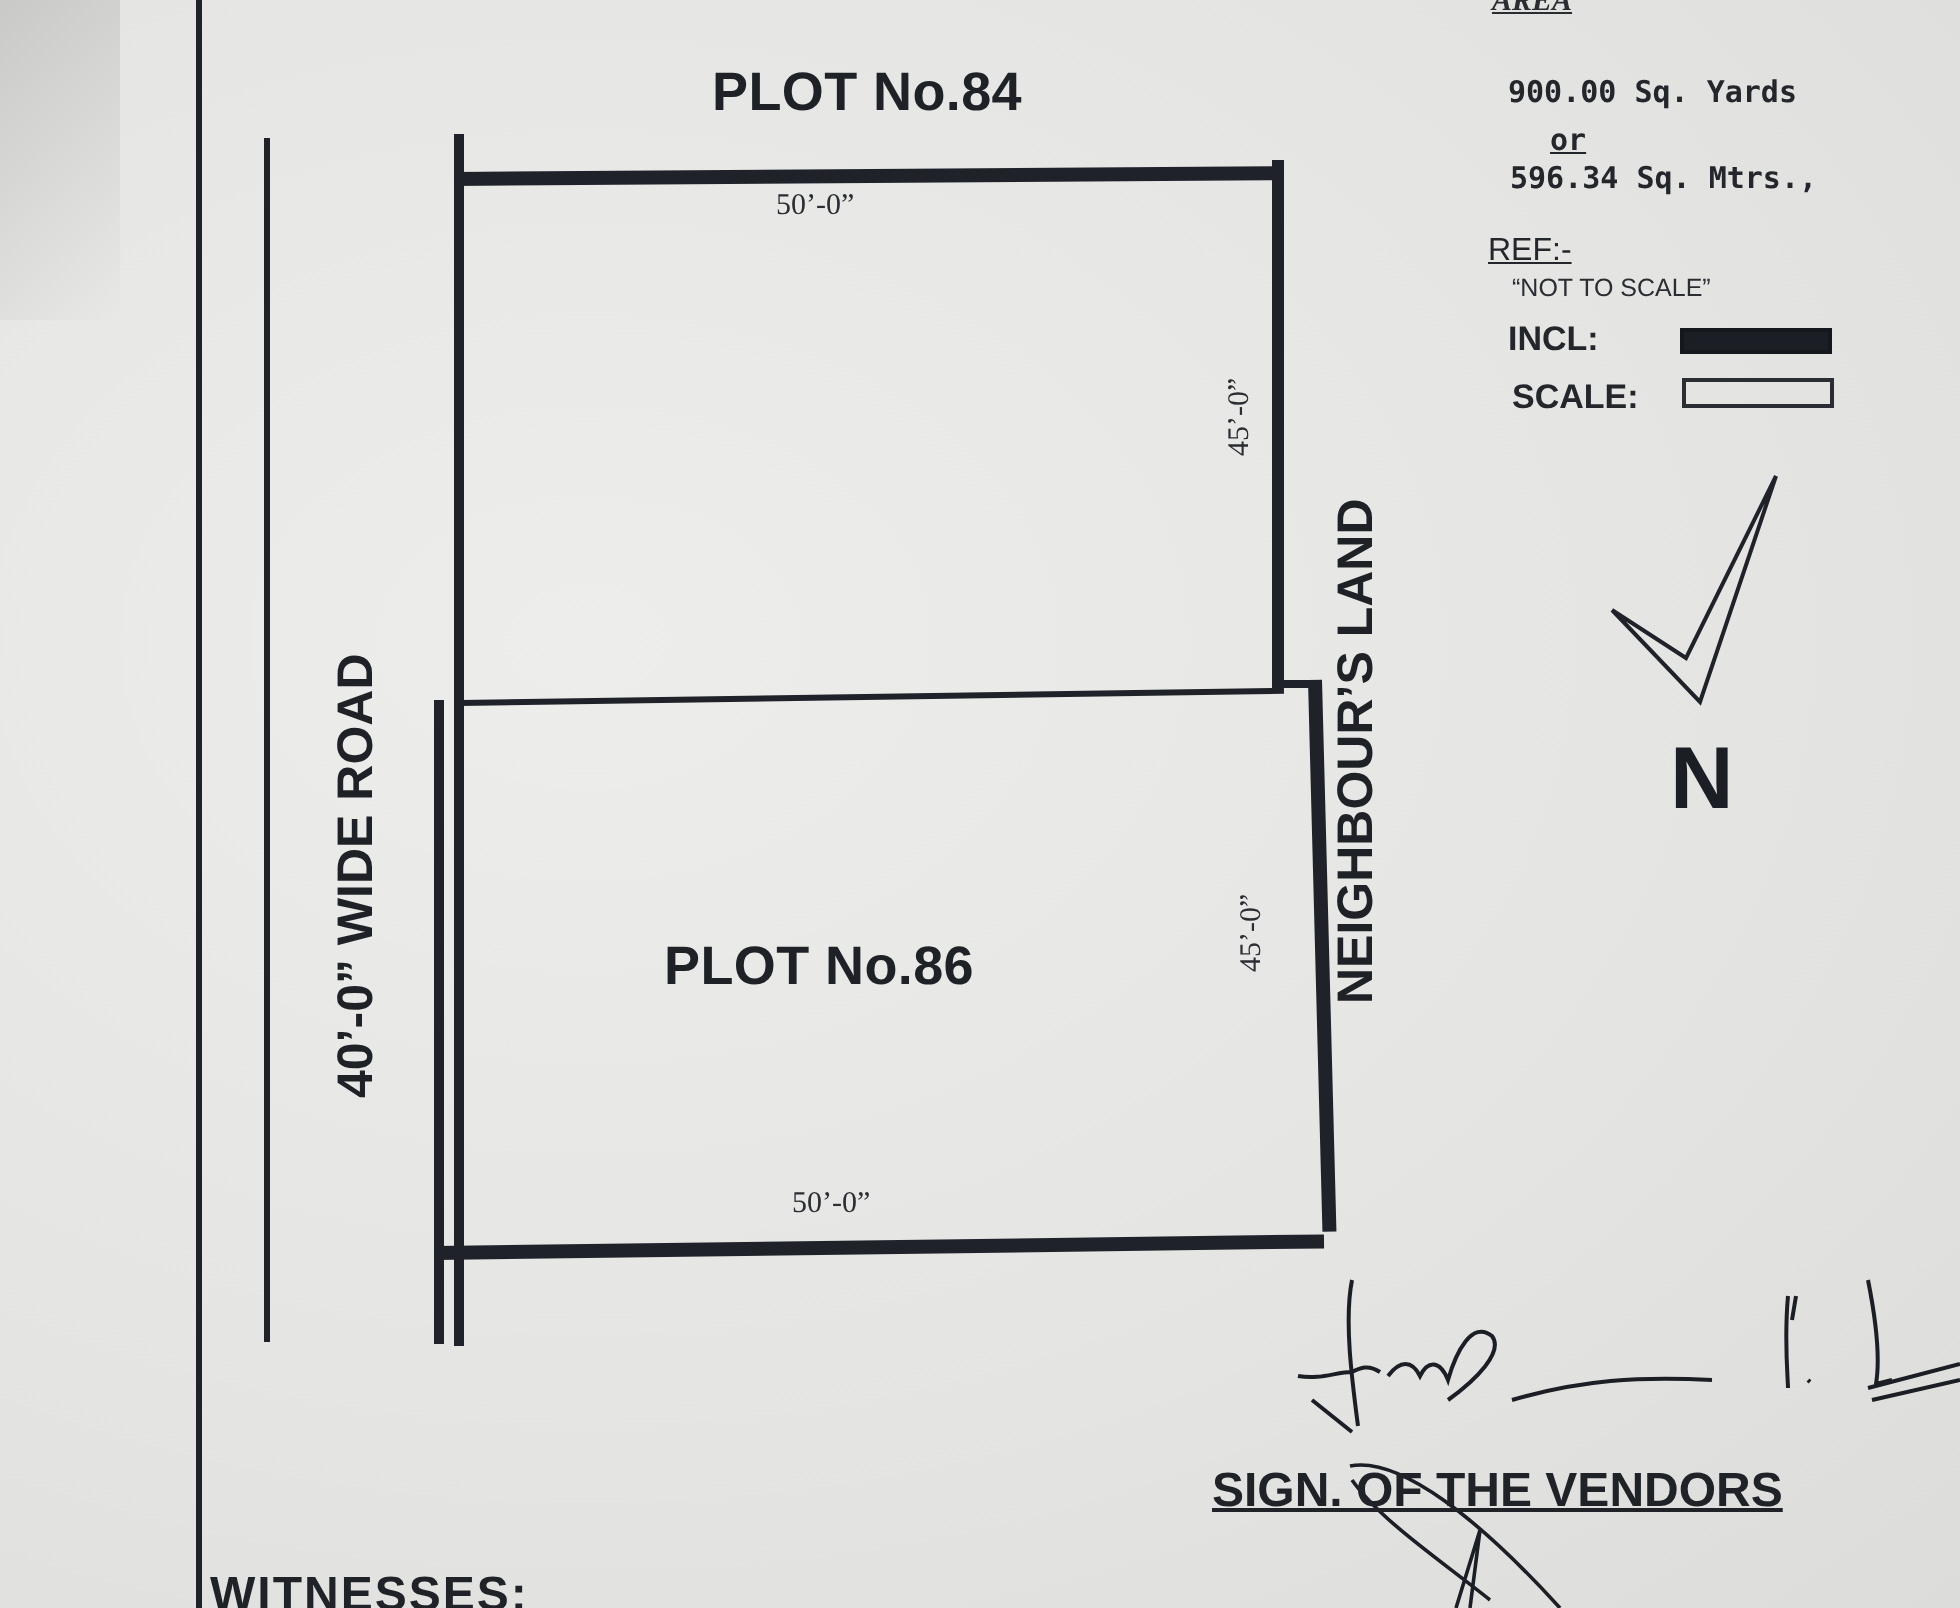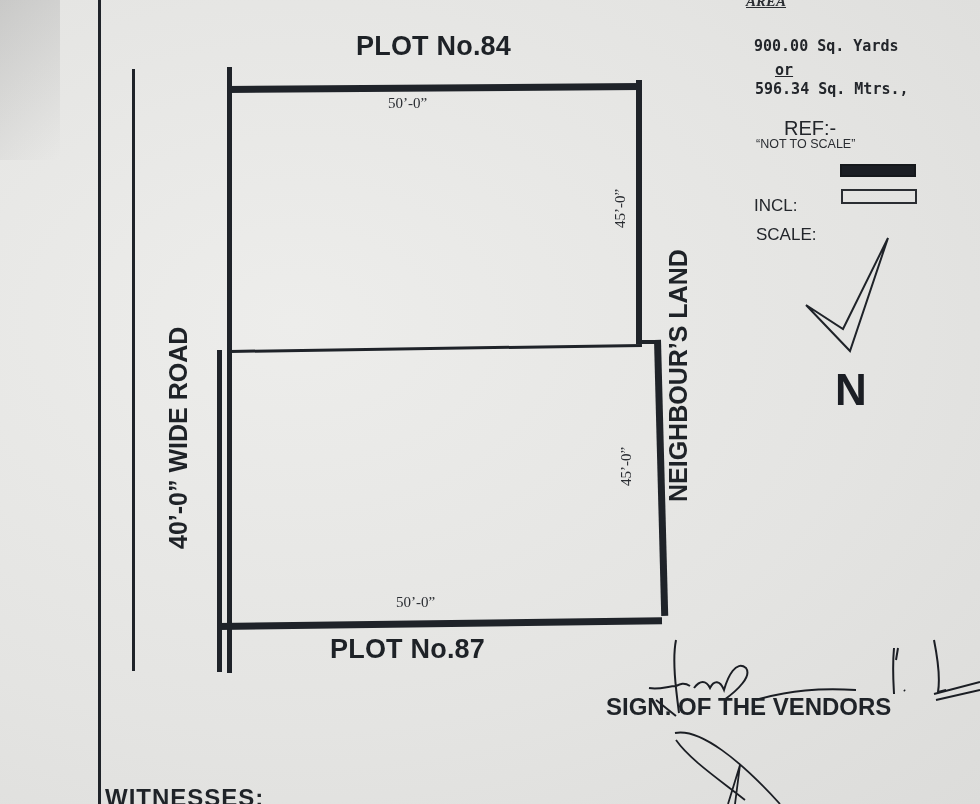--- a/index.html
+++ b/index.html
@@ -35,34 +35,34 @@
     .area-title {
       position: absolute; left: 746px; top: -7px; font-family: "Liberation Serif", serif;
       font-weight: bold; font-style: italic; font-size: 15px; text-decoration: underline;
       color: #2a2d32;
     }
     .area-val {
       position: absolute; font-family: "DejaVu Sans Mono", monospace; font-weight: bold;
       font-size: 15px; color: #23262b; white-space: nowrap;
     }
     .ref-title {
-      position: absolute; left: 784px; top: 117px; font-size: 20px; 
+      position: absolute; left: 744px; top: 117px; font-size: 16px; text-decoration: underline;
       color: #23262b;
     }
     .note { position: absolute; left: 756px; top: 137px; font-size: 12.5px; color: #2a2d32; text-align: center; }
-    .key-label { position: absolute; font-weight: normal; font-size: 17px; color: #23262b; margin-top: 36px; }
+    .key-label { position: absolute; font-weight: bold; font-size: 17px; color: #23262b; }
     .swatch { position: absolute; width: 76px; height: 13px; box-sizing: border-box; }
     .swatch.incl { background: #1b1e24; border: 2px solid #15181c; }
     .swatch.excl { background: transparent; border: 2px solid #2a2d32; }
     .north {
       position: absolute; left: 835px; top: 365px; font-weight: bold; font-size: 44px; color: #1b1e24;
     }
     .vendors {
-      position: absolute; left: 606px; top: 693px; font-weight: bold; font-size: 24px;
-      color: #1f2328; text-decoration-thickness: 2px; white-space: nowrap;
+      position: absolute; left: 606px; top: 732px; font-weight: bold; font-size: 24px;
+      color: #1f2328; text-decoration: underline; text-decoration-thickness: 2px; white-space: nowrap;
     }
     .witnesses {
       position: absolute; left: 105px; top: 784px; font-weight: bold; font-size: 24px;
       color: #1f2328; white-space: nowrap; letter-spacing: 1px;
     }
     svg.overlay { position: absolute; left: 0; top: 0; }
   </style>
 </head>
 <body>
 
@@ -77,21 +77,21 @@
     <div class="line" style="left:227px; top:86px; width:414px; height:7px; transform:rotate(-0.4deg); transform-origin:left top;"></div>
     <div class="line" style="left:636px; top:80px; width:6px; height:264px;"></div>
     <div class="line" style="left:654px; top:340px; width:7px; height:276px; transform:rotate(-1.5deg); transform-origin:left top;"></div>
     <div class="line" style="left:640px; top:340px; width:18px; height:4px;"></div>
     <div class="line" style="left:230px; top:350px; width:412px; height:3px; transform:rotate(-0.85deg); transform-origin:left top;"></div>
     <div class="line" style="left:218px; top:623px; width:444px; height:7px; transform:rotate(-0.75deg); transform-origin:left top;"></div>
     <div class="line" style="left:217px; top:350px; width:5px; height:322px;"></div>
   </div>
 
   <div class="plot-label" style="left:320px; top:31px;margin-left:36px;">PLOT No.84</div>
-  <div class="plot-label" style="left:330px; top:634px;">PLOT No.87</div>
+  <div class="plot-label" style="left:332px; top:468px;">PLOT No.86</div>
 
   <div class="dim" style="left:388px; top:95px;">50’-0”</div>
   <div class="dim" style="left:396px; top:594px;">50’-0”</div>
   <div class="dim vtext" style="left:612px; top:228px;">45’-0”</div>
   <div class="dim vtext" style="left:618px; top:486px;">45’-0”</div>
 
   <div class="vtext road-label" style="left:164px; top:549px;">40’-0” WIDE ROAD</div>
   <div class="vtext nbr-label" style="left:664px; top:502px;">NEIGHBOUR’S LAND</div>
 
   <div class="area-title">AREA</div>

